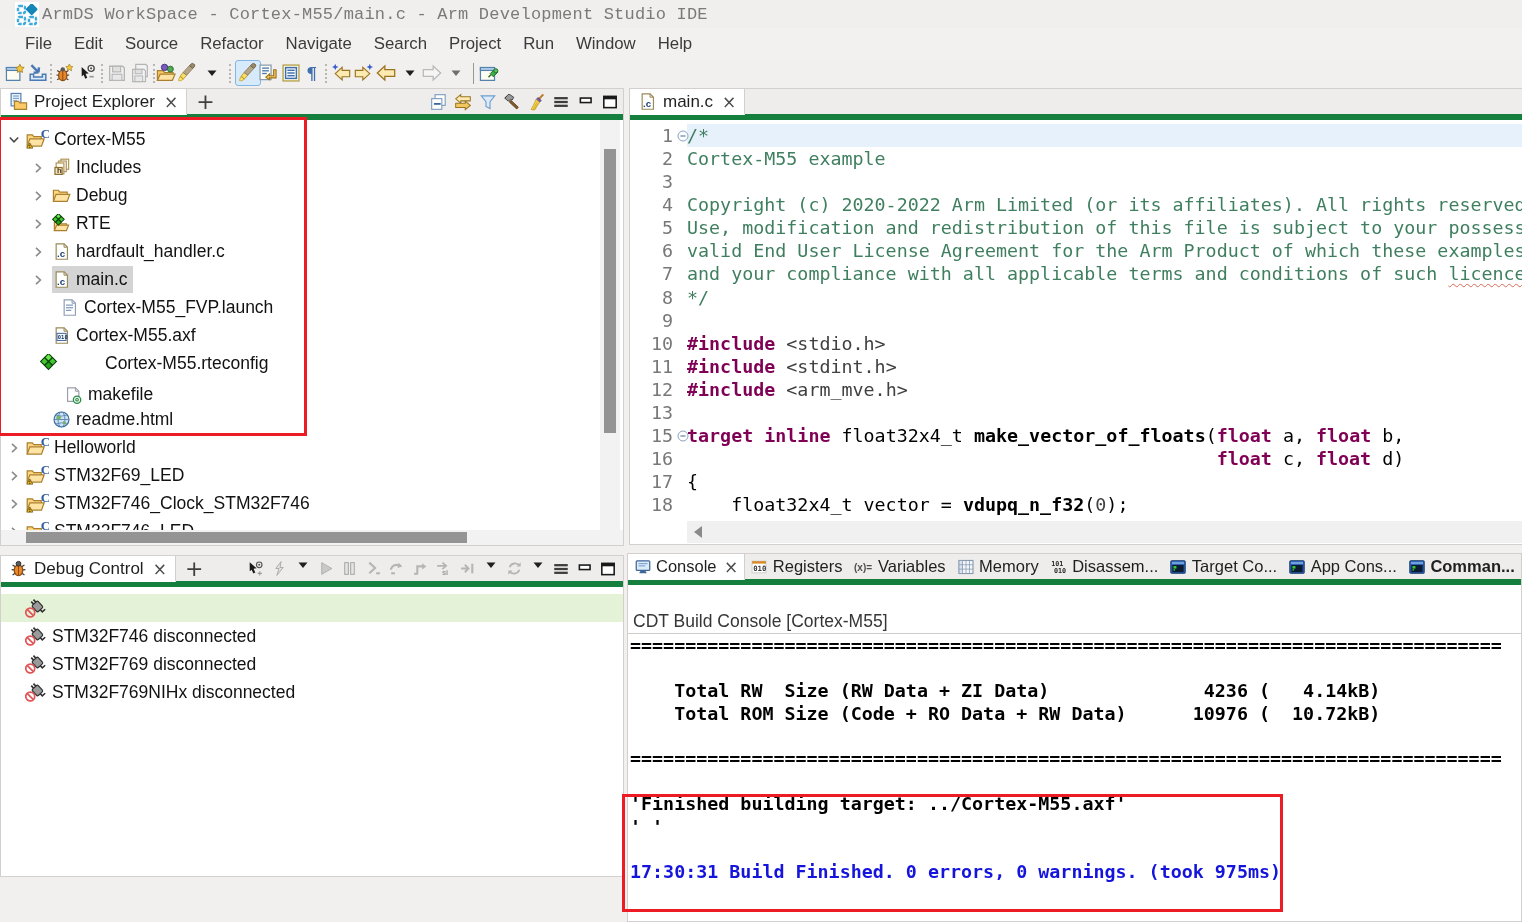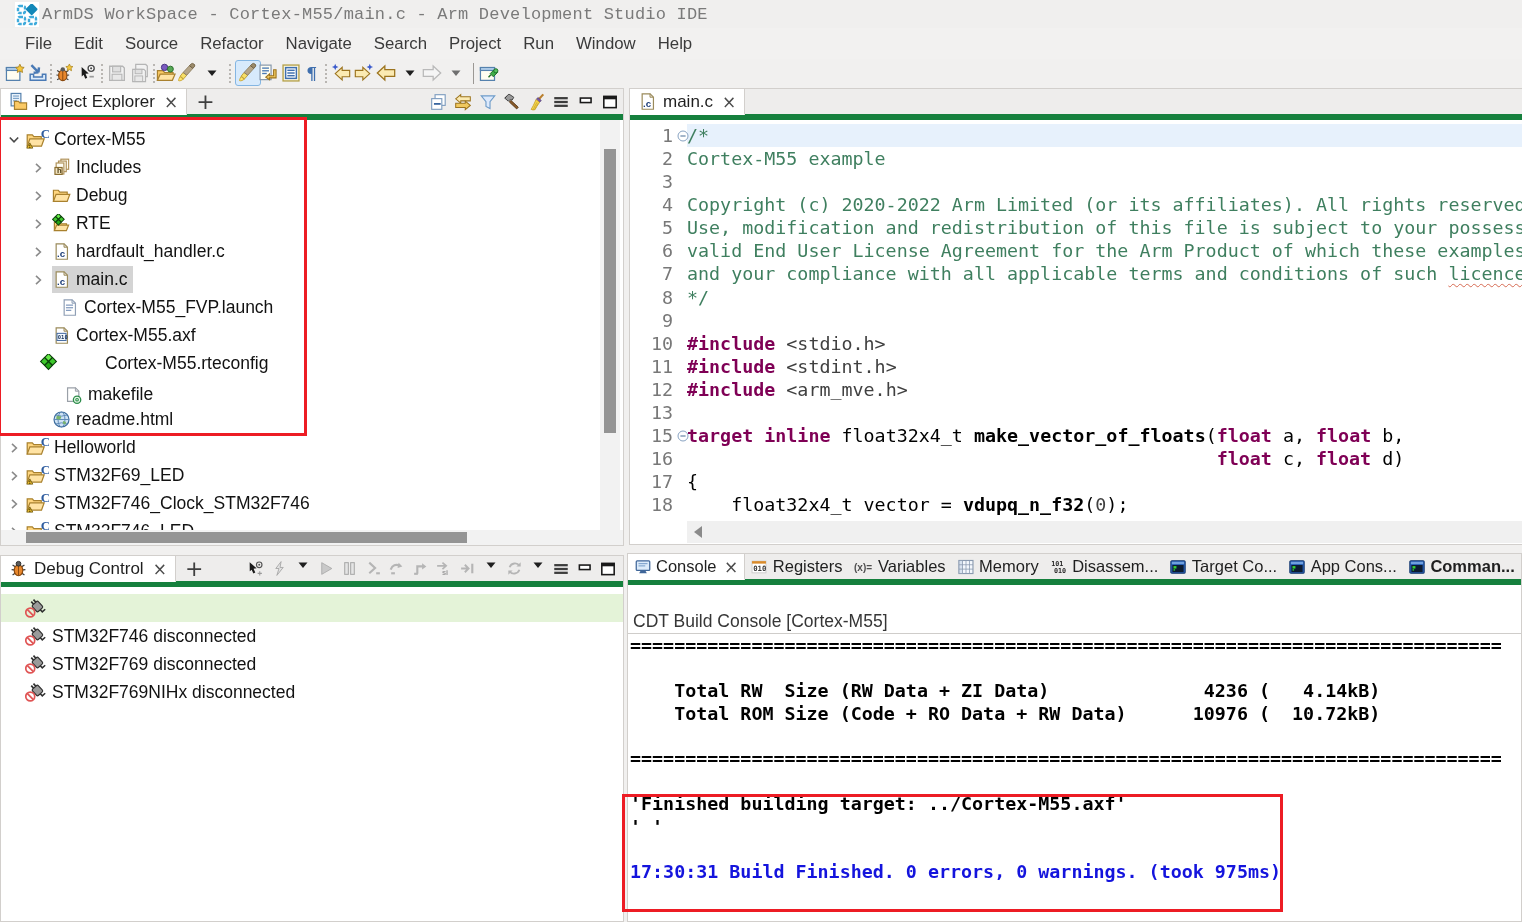--- a/index.html
+++ b/index.html
@@ -37,21 +37,21 @@
 .twrap { position:absolute; top:0; height:27px; display:flex; align-items:center; gap:5px; padding-right:5px; }
 .twrap.selected { background:#d4d4d4; }
 .ticon2 { display:flex; align-items:center; }
 .tlabel2 { font-size:17.5px; color:#121212; white-space:pre; }
 
 #exp-vscroll { position:absolute; right:7px; top:60px; width:12px; height:284px; background:#949494; }
 #exp-vtrack { position:absolute; right:3px; top:31px; width:20px; bottom:15px; background:#f2f2f2; }
 #exp-hscroll { position:absolute; left:0; bottom:0; height:15px; right:0; background:#f2f2f2; }
 #exp-hthumb { position:absolute; left:25px; top:2px; width:441px; height:11px; background:#949494; }
 
-#debugctl { left:0; top:555px; width:624px; height:367px; }
+#debugctl { left:0; top:555px; width:624px; height:322px; }
 #debug-list { position:absolute; left:0; top:31px; right:0; bottom:0; padding-top:7px; }
 .drow { height:28px; display:flex; align-items:center; position:relative; }
 .drow.selected { background:#e4f3d8; }
 .drow .dicon { position:absolute; left:24px; width:21px; height:21px; top:3px; }
 .drow .dlabel { position:absolute; left:51px; font-size:17.5px; color:#121212; top:1px; line-height:26px; }
 
 #editor { left:629px; top:88px; width:893px; height:457px; border-right:none; }
 #code-area { position:absolute; left:0; top:32px; right:0; height:401px; overflow:hidden; padding-top:3px; }
 .cline { height:23.08px; position:relative; white-space:pre; font-family:"DejaVu Sans Mono",monospace; font-size:18.34px; line-height:23.08px; }
 .cline .gut { position:absolute; left:0; width:43px; text-align:right; color:#787878; }

